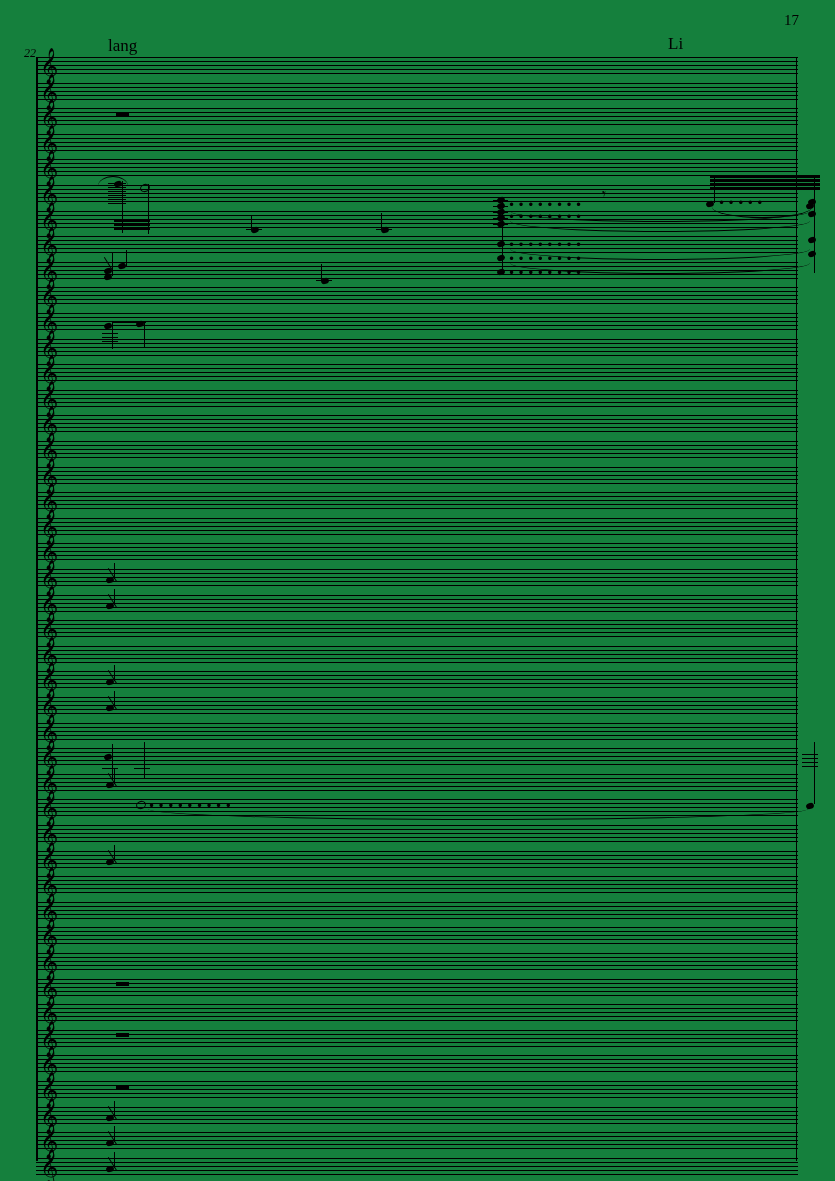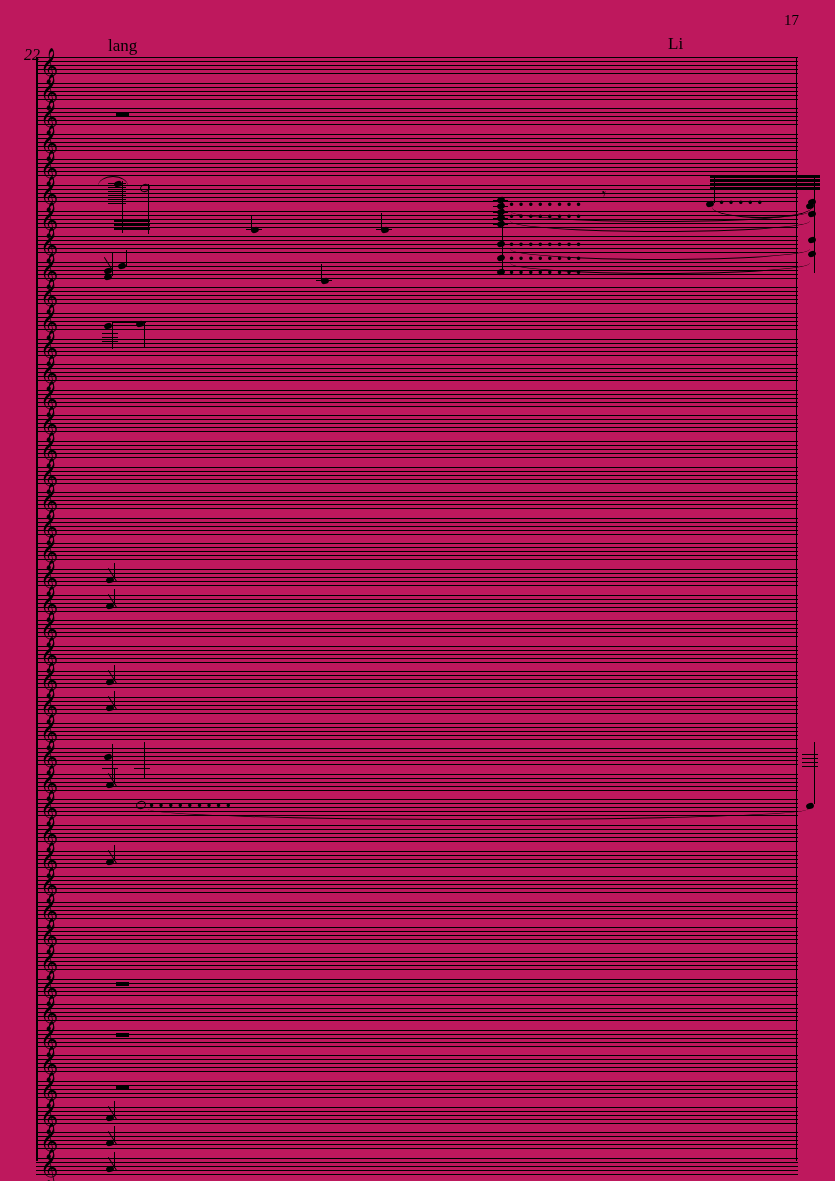--- a/index.html
+++ b/index.html
@@ -8,35 +8,35 @@
     background: #ffffff;
   }
   body {
     font-family: "Liberation Serif", serif;
     color: #000000;
   }
   #page {
     position: relative;
     width: 835px;
     height: 1181px;
-    background: #be185d;
+    background: #15803d;
     overflow: hidden;
   }
   .page-number {
     position: absolute;
     top: 12px;
     right: 36px;
     font-size: 15px;
     font-family: "Liberation Serif", serif;
   }
   .measure-number {
     position: absolute;
     left: 24px;
     top: 46px;
-    font-size: 16px;
+    font-size: 12px;
     font-family: "Liberation Serif", serif;
     font-style: italic;
   }
   .word-lang {
     position: absolute;
     left: 108px;
     top: 36px;
     font-size: 17px;
     font-family: "Liberation Serif", serif;
   }

